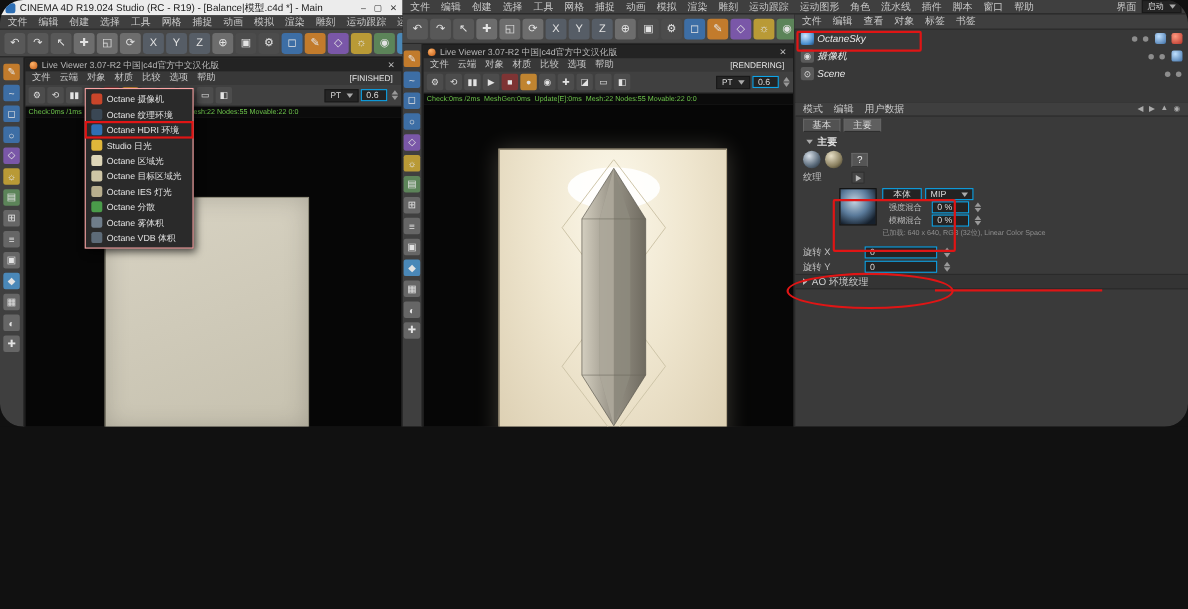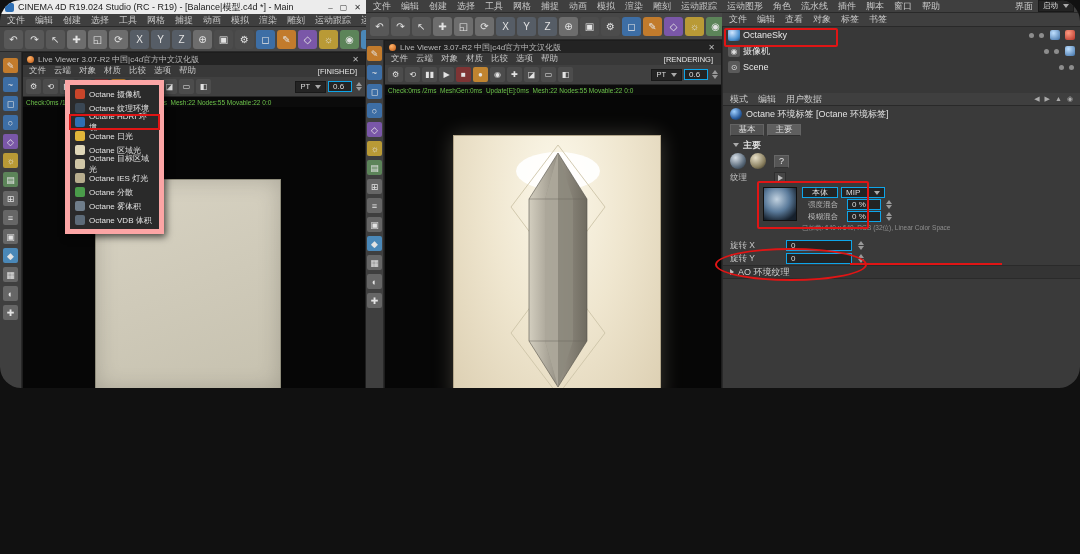--- a/index.html
+++ b/index.html
@@ -53,27 +53,27 @@
   .lv-spacer{height:8px;background:#2c2c2c;flex:0 0 auto;}
   .lv-tabs{height:10px;background:#3a3a3a;display:flex;align-items:center;font-size:8px;color:#c5c5c5;padding:0 4px;flex:0 0 auto;}
   .lv-tabs .menu-item{padding:0 6px;}
 
   
   .plane1{position:absolute;left:72px;top:72px;width:186px;height:212px;background:linear-gradient(160deg,#d8d3c3,#c6c1af);border:1px solid #8f8c7b;box-shadow:inset 0 0 22px rgba(0,0,0,.18);}
   .backdrop{position:absolute;left:68px;top:40px;width:208px;height:268px;border:1px solid #b3a68a;background:radial-gradient(ellipse at 50% 20%,#fcf8ea 0%,#efe6cf 48%,#dccfb2 100%);box-shadow:0 0 20px rgba(248,238,208,.22);}
   .crystal{position:absolute;left:118px;top:50px;}
 
   
-  .dropdown{position:absolute;left:65px;top:80px;width:99px;background:#2a2a2a;border:5px solid #fca5a5;box-shadow:2px 3px 7px rgba(0,0,0,.65);z-index:50;font-size:8px;color:#e2e2e2;padding:2px 0;}
+  .dropdown{position:absolute;left:77px;top:80px;width:99px;background:#2a2a2a;border:1px solid #fca5a5;box-shadow:2px 3px 7px rgba(0,0,0,.65);z-index:50;font-size:8px;color:#e2e2e2;padding:2px 0;}
   .dd-item{height:14px;display:flex;align-items:center;gap:4px;padding:0 5px;}
   .dd-ic{width:10px;height:10px;border-radius:2px;flex:0 0 auto;background:#666;}
   .dd-item.hl{outline:2px solid #e01515;outline-offset:-1px;}
 
   
-  .om-body{background:#383838;border-left:1px solid #292929;}
+  .om-body{background:#383838;border-left:1px solid #292929;font-style:italic;}
   .om-row{height:16px;display:flex;align-items:center;gap:3px;padding:0 5px;font-size:9px;color:#e8e8e8;}
   .om-ic{width:12px;height:12px;border-radius:2px;display:flex;align-items:center;justify-content:center;font-size:8px;color:#ddd;background:#5a5a5a;flex:0 0 auto;}
   .om-ic.sky{background:radial-gradient(circle at 35% 30%,#cfe6ff,#4a90d0 65%,#22476e);}
   .om-dot{width:5px;height:5px;border-radius:50%;background:#8d8d8d;margin:0 1px;flex:0 0 auto;}
   .om-tag{width:10px;height:10px;border-radius:2px;margin-left:2px;flex:0 0 auto;}
   .t-blue{background:radial-gradient(circle at 35% 30%,#bfe0ff,#3d6ea5);}
   .t-red{background:radial-gradient(circle at 35% 30%,#ff9a80,#b53228);}
 
   
   .am{background:#3a3a3a;border-left:1px solid #292929;display:flex;flex-direction:column;overflow:hidden;}
@@ -290,21 +290,21 @@
     <div class="dd-item">
         <span class="dd-ic" style="background: rgb(58, 71, 84);"></span>
         <span>Octane 纹理环境</span>
       </div>
     <div class="dd-item hl">
         <span class="dd-ic" style="background: rgb(47, 111, 178);"></span>
         <span>Octane HDRI 环境</span>
       </div>
     <div class="dd-item">
         <span class="dd-ic" style="background: rgb(224, 182, 58);"></span>
-        <span>Octane 日光</span>
+        <span>Studio 日光</span>
       </div>
     <div class="dd-item">
         <span class="dd-ic" style="background: rgb(222, 214, 184);"></span>
         <span>Octane 区域光</span>
       </div>
     <div class="dd-item">
         <span class="dd-ic" style="background: rgb(207, 198, 166);"></span>
         <span>Octane 目标区域光</span>
       </div>
     <div class="dd-item">
@@ -540,24 +540,20 @@
           <span class="menu-item">用户数据</span>
         </span>
       <span class="grow"></span>
       <span class="am-hicons">
           <span class="am-hic">◀</span>
           <span class="am-hic">▶</span>
           <span class="am-hic">▲</span>
           <span class="am-hic">◉</span>
         </span>
     </div>
-    <div class="am-row am-title">
-      <span class="am-sphere"></span>
-      <span>Octane 环境标签 [Octane 环境标签]</span>
-    </div>
     <div class="am-row am-tabs">
         <span class="am-tab">基本</span>
         <span class="am-tab">主要</span>
       </div>
     <div class="section-hdr">
       <span class="caret"></span>
       <span>主要</span>
     </div>
     <div class="am-row icon-row">
       <span class="am-sphere big"></span>

